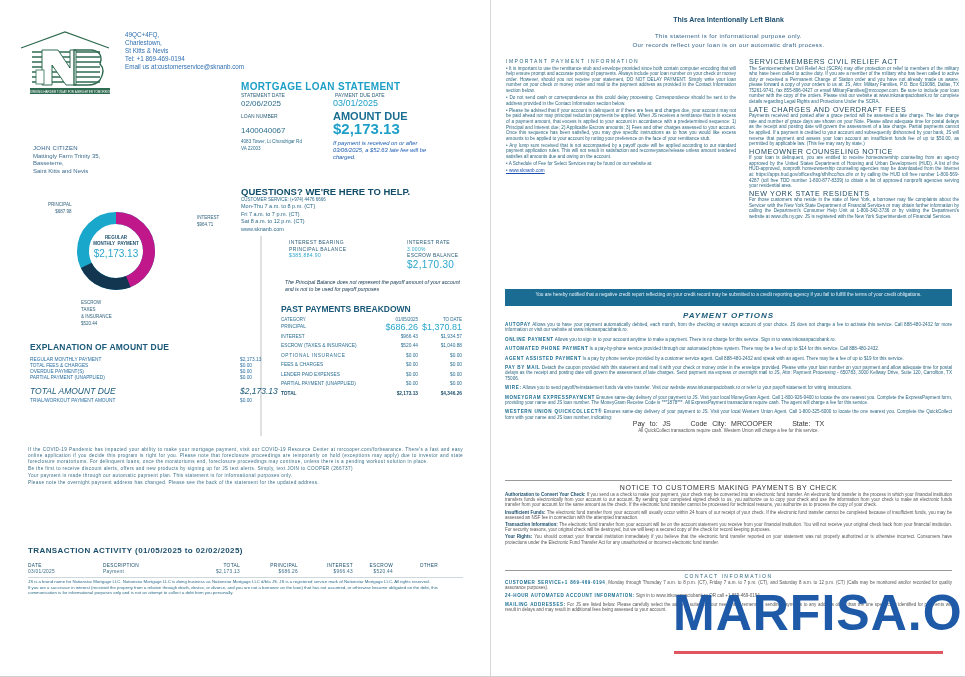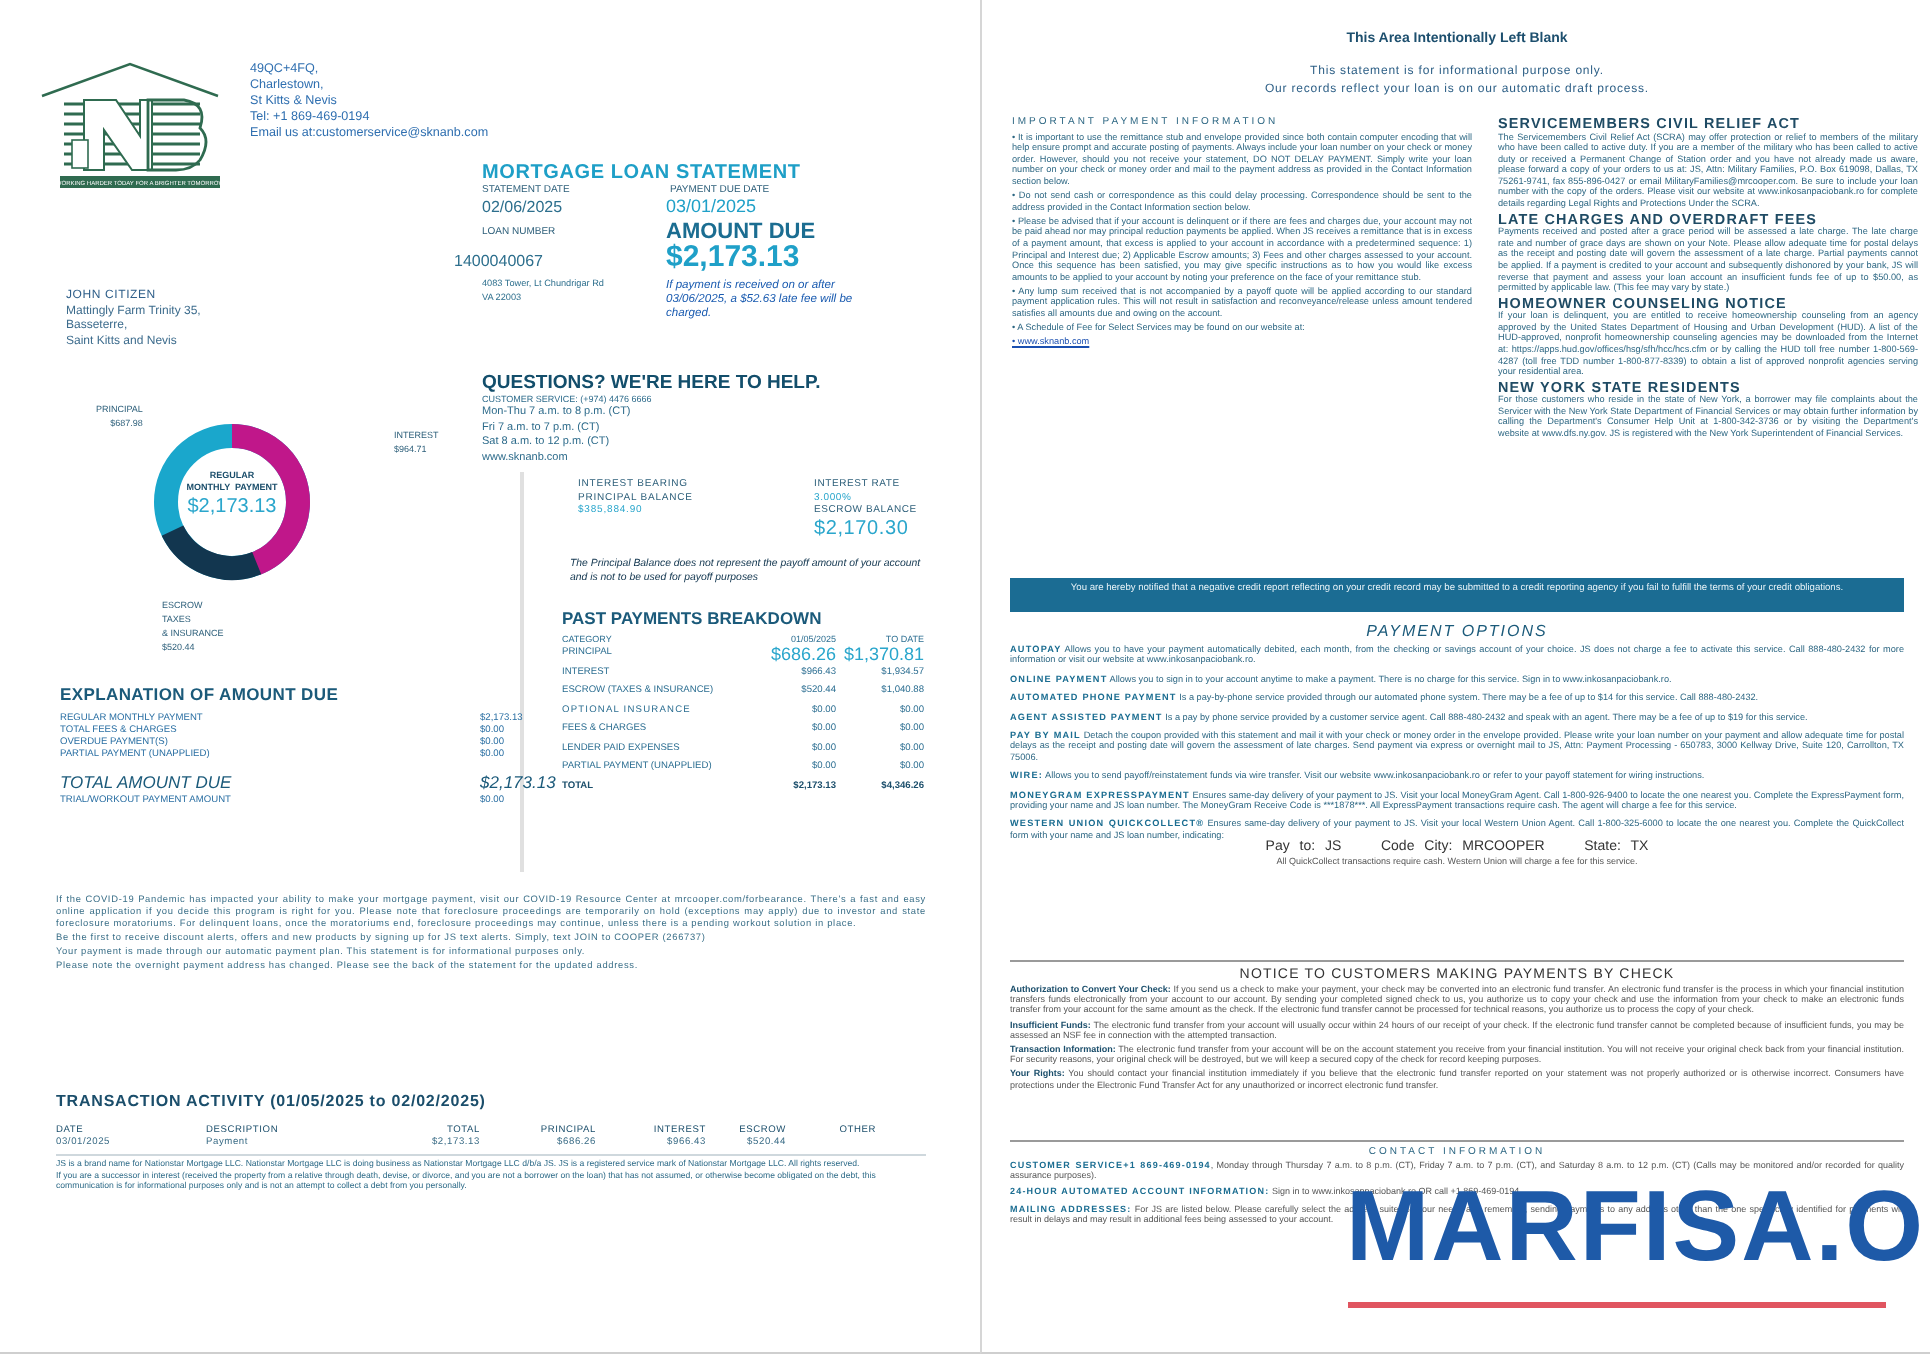--- a/index.html
+++ b/index.html
@@ -62,25 +62,25 @@
 #trans .foot{border-top:1px solid #cfd8dd;margin-top:2px;padding-top:2px;font-size:4.3px;line-height:4.8px;color:#2e6b88}
 #trans .foot p{margin-bottom:1.5px}
 
 #blank{left:0;width:475px;top:16px;text-align:center;font-size:7px;font-weight:bold;color:#1d4f6e}
 #stmtinfo{left:0;width:475px;top:32px;text-align:center;font-size:6px;line-height:9px;color:#2d5f86;letter-spacing:.4px}
 .col{font-size:4.6px;line-height:5.6px;color:#2d6783}
 #ipi{left:15px;top:59px;width:230px}
 #ipi .h{font-size:5px;letter-spacing:1.5px;color:#2d6783;margin-bottom:1px}
 #ipi p{margin-bottom:1.5px;text-align:justify}
 #rcol{left:258px;top:58px;width:210px}
-#rcol h3{font-size:7.2px;font-weight:bold;letter-spacing:.6px;color:#1f4b64;line-height:7.5px}
+#rcol h3{font-size:7.2px;font-weight:normal;letter-spacing:.6px;color:#1f4b64;line-height:7.5px}
 #rcol p{text-align:justify;margin-bottom:1px}
 #banner{left:14px;top:289px;width:447px;height:17px;background:#1b6c93;color:#e8f3f8;font-size:4.8px;line-height:6px;text-align:center;padding-top:2.5px}
 #popts{left:14px;top:311px;width:447px}
-#popts h2{text-align:center;font-size:8px;font-weight:normal;font-style:italic;color:#1b5a7a;letter-spacing:1px;margin-bottom:2px}
+#popts h2{text-align:center;font-size:8px;font-weight:bold;font-style:italic;color:#1b5a7a;letter-spacing:1px;margin-bottom:2px}
 #popts p{font-size:4.6px;line-height:5.4px;color:#2d6783;margin-bottom:4px;text-align:justify}
 #popts b{color:#1b6d91;letter-spacing:.6px}
 #payto{text-align:center;font-size:7px;color:#333;word-spacing:3px;margin:-1px 0 1px}
 #allqc{text-align:center;font-size:4.5px;color:#555;margin-bottom:3px}
 .hr{border-top:1px solid #9a9a9a}
 #notice{left:14px;top:480px;width:447px}
 #notice h2{text-align:center;font-size:7px;font-weight:normal;color:#333;letter-spacing:.6px;margin:3px 0 1px}
 #notice p{font-size:4.5px;line-height:5.2px;color:#555;text-align:justify;margin-bottom:2px}
 #notice b{color:#1b4e6b}
 #contact{left:14px;top:570px;width:447px}
@@ -129,21 +129,21 @@
     <div>Basseterre,</div>
     <div>Saint Kitts and Nevis</div>
   </div>
 
   <div class="abs" id="title">MORTGAGE LOAN STATEMENT</div>
   <div class="abs lbl" style="left:241px;top:92px">STATEMENT DATE</div>
   <div class="abs val" style="left:241px;top:99px">02/06/2025</div>
   <div class="abs lbl" style="left:335px;top:92px">PAYMENT DUE DATE</div>
   <div class="abs" style="left:333px;top:98px;font-size:9px;color:#1fa0c8">03/01/2025</div>
   <div class="abs lbl" style="left:241px;top:113px">LOAN NUMBER</div>
-  <div class="abs val" style="left:227px;top:126px">1400040067</div>
+  <div class="abs val" style="left:241px;top:126px">1400040067</div>
   <div class="abs" style="left:241px;top:139px;font-size:4.6px;line-height:6.5px;color:#2d6f8d">
     <div>4083 Tower, Lt Chundrigar Rd</div>
     <div>VA 22003</div>
   </div>
   <div class="abs" id="amtlbl">AMOUNT DUE</div>
   <div class="abs" id="amt">$2,173.13</div>
   <div class="abs" id="latenote">If payment is received on or after 03/06/2025, a $52.63 late fee will be charged.</div>
 
   <div class="abs" id="qtitle">QUESTIONS? WE'RE HERE TO HELP.</div>
   <div class="abs" id="qbody">

